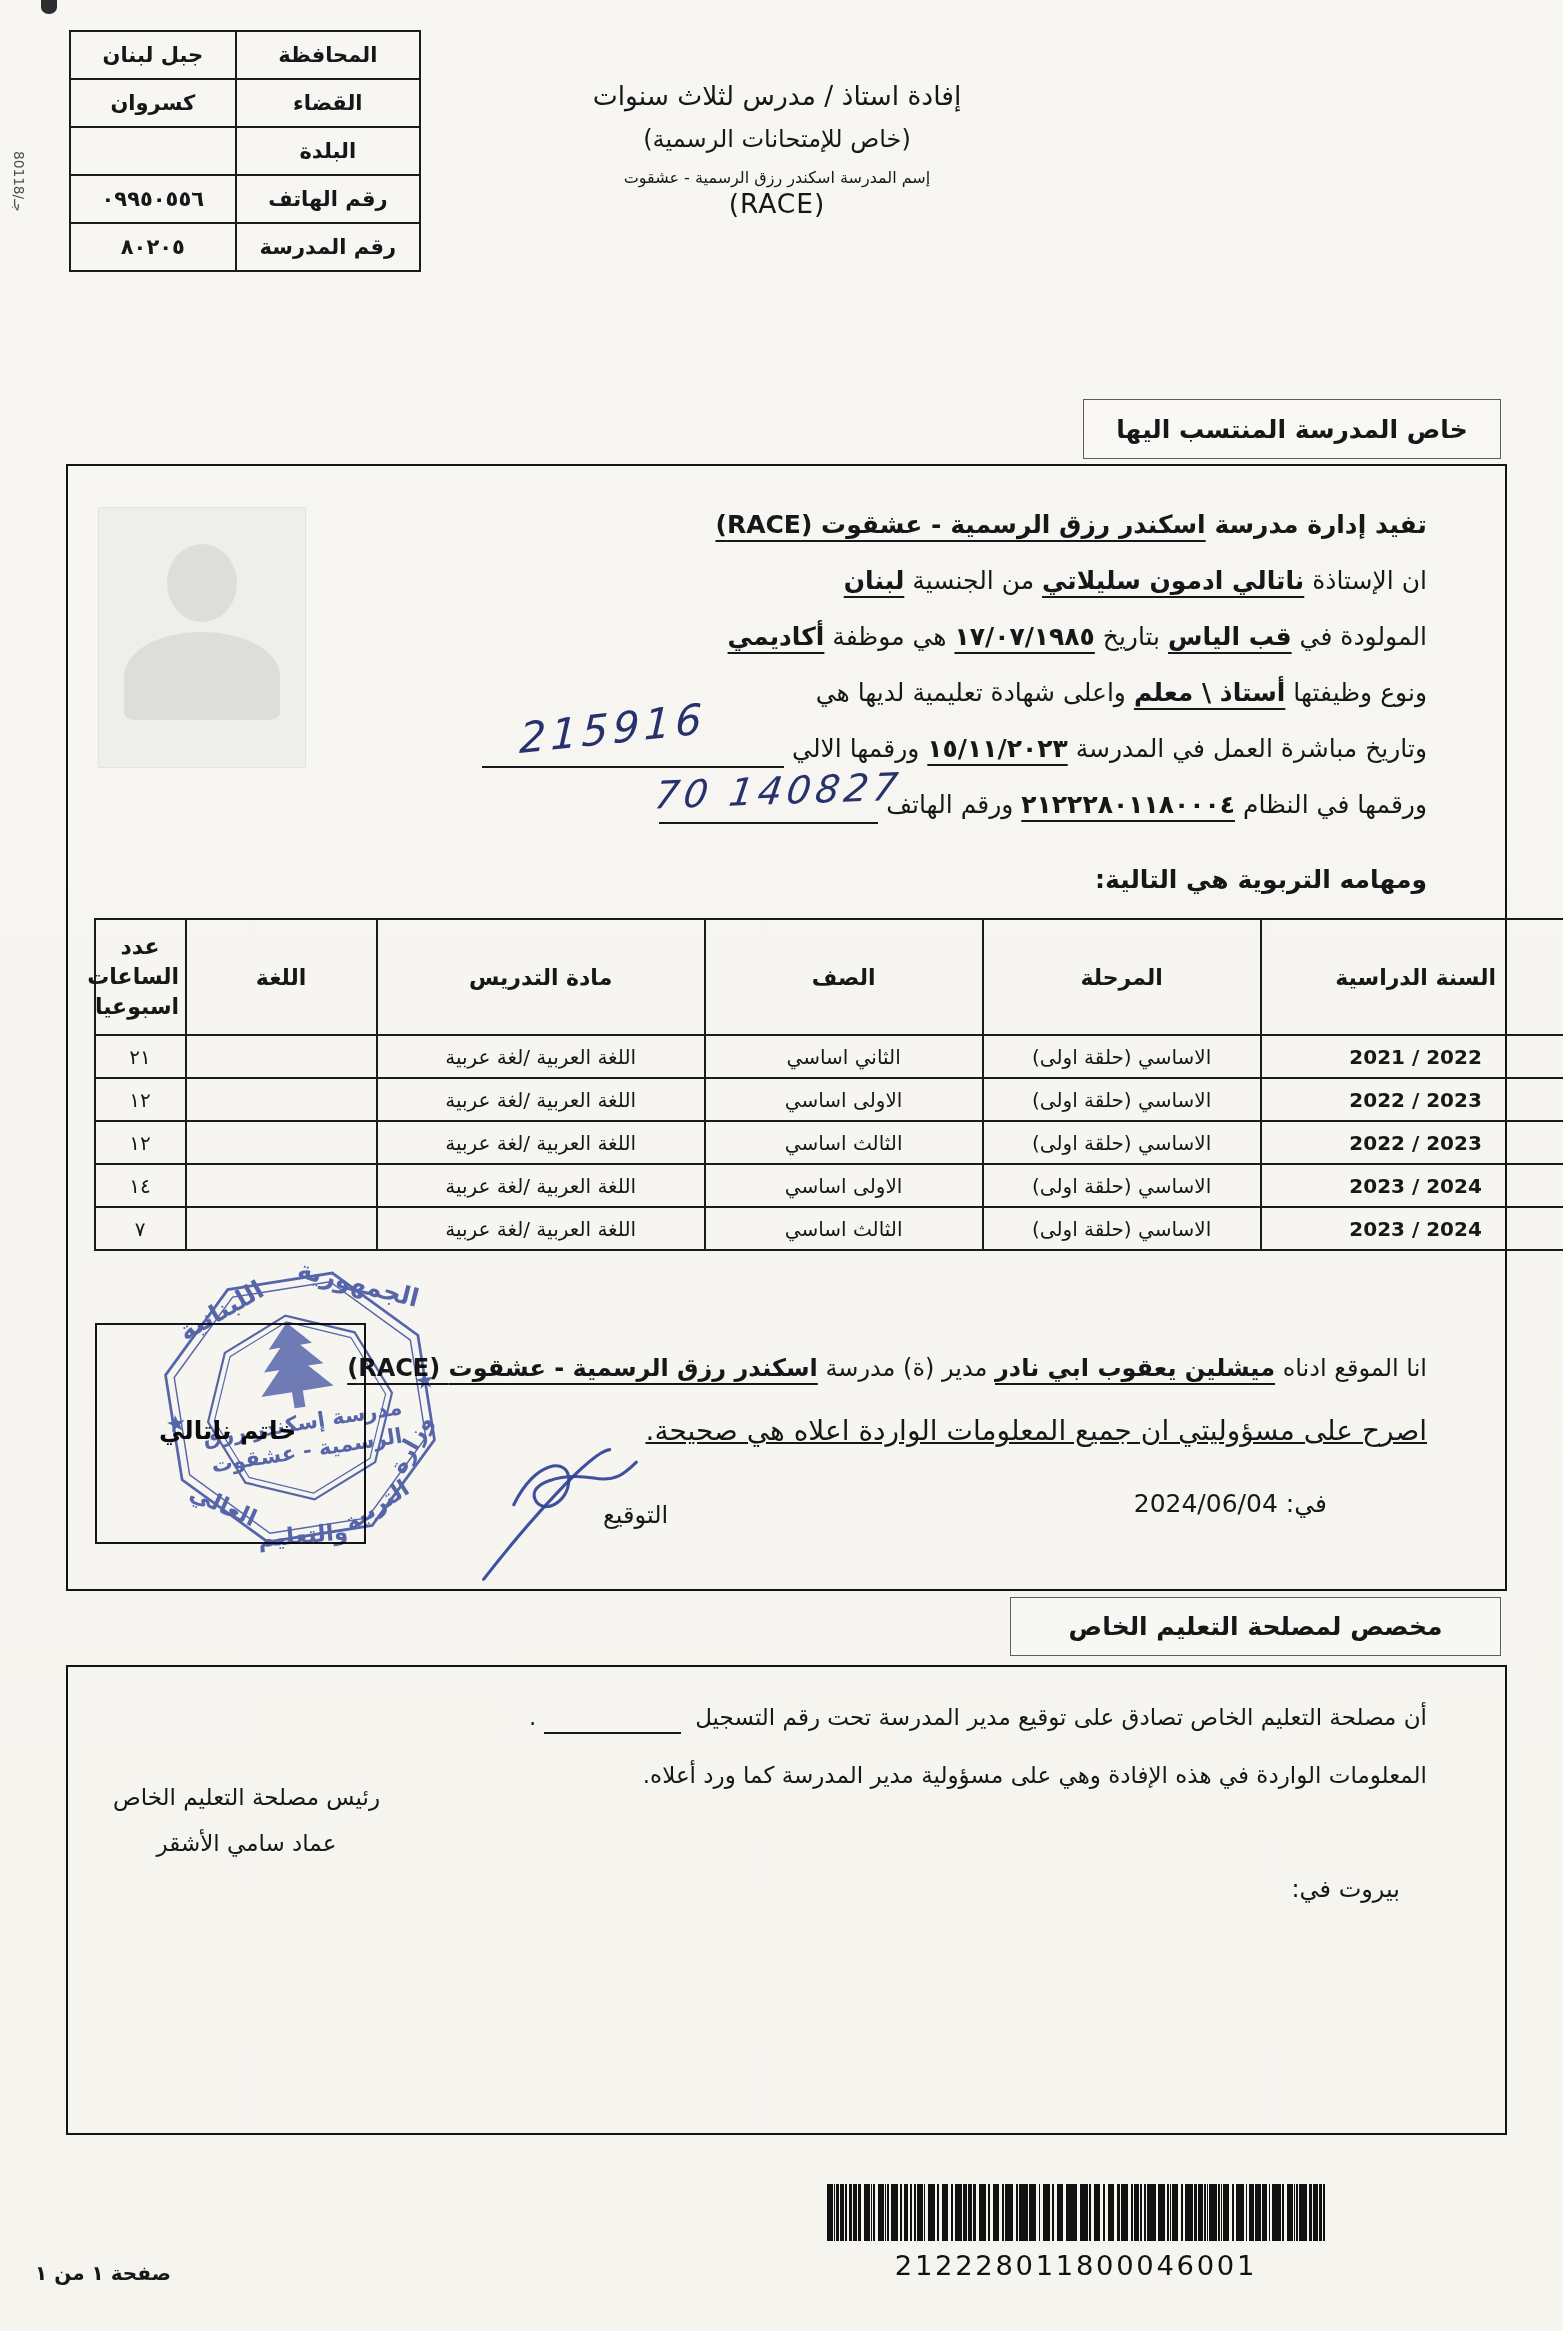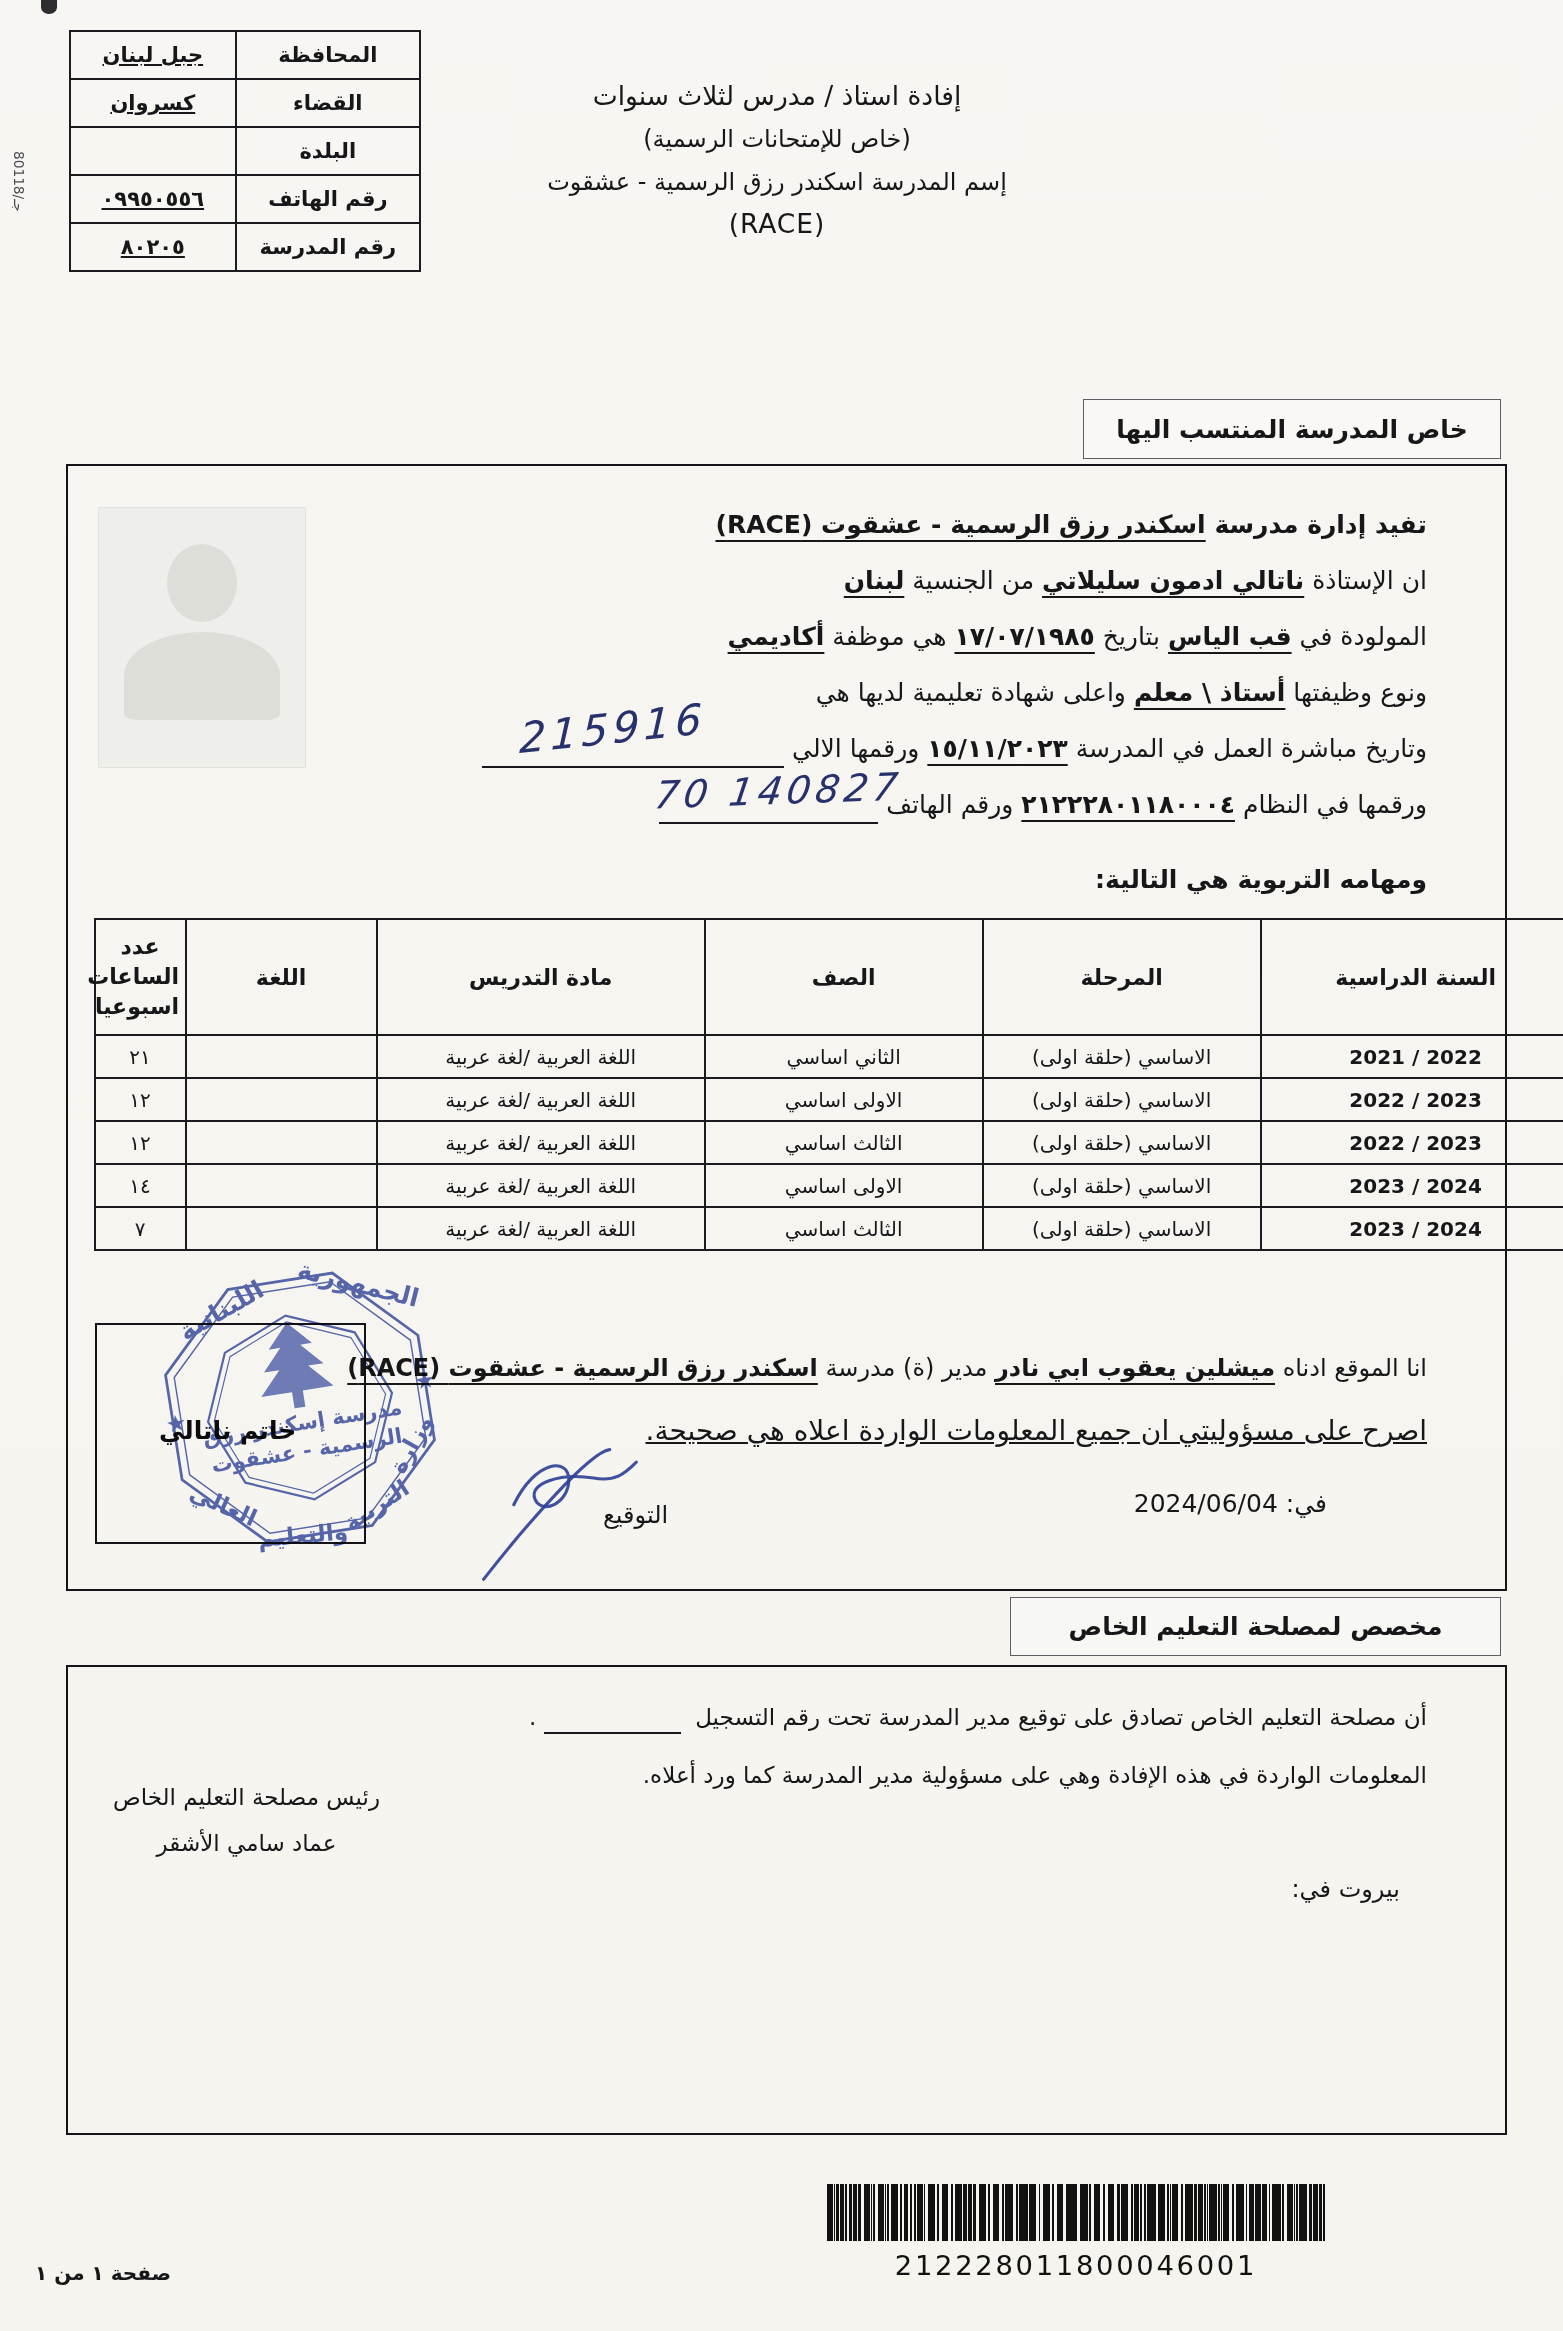--- a/index.html
+++ b/index.html
@@ -9,26 +9,26 @@
   .u{text-decoration:underline;text-decoration-thickness:1.8px;text-underline-offset:7.3px;}
   .bu{font-weight:bold;text-decoration:underline;text-decoration-thickness:1.8px;text-underline-offset:7.3px;}
   
   .scan-mark{position:absolute;left:41px;top:0;width:15.5px;height:13.7px;background:#2e2e30;border-radius:0 0 50% 50%;}
   .side-code{position:absolute;left:27.4px;top:151px;font-size:13.7px;color:#4a4a52;letter-spacing:0.9px;
              transform:rotate(90deg);transform-origin:left top;white-space:nowrap;}
   
   table.info{position:absolute;left:69px;top:30px;width:352px;border-collapse:collapse;direction:rtl;table-layout:fixed;}
   table.info td{border:2.3px solid #1b1b1f;height:46px;text-align:center;vertical-align:middle;font-size:21px;padding:0 3.7px;}
   table.info td.lbl{font-weight:bold;width:50%;}
-  table.info td.val{font-weight:bold;text-decoration:underline;}
+  table.info td.val{font-weight:bold;}
   
   .doc-header{position:absolute;left:457px;top:80px;width:640px;text-align:center;direction:rtl;}
   .h-title{font-size:26.5px;margin-bottom:13.7px;}
   .h-sub{font-size:24px;margin-bottom:15.5px;}
-  .h-school{font-size:24px;margin-bottom:12px;}
+  .h-school{font-size:16px;margin-bottom:1px;}
   .h-acr{font-size:26.5px;letter-spacing:0.9px;}
   
   .sec-box{position:absolute;border:1.8px solid #5d5d63;display:flex;align-items:center;justify-content:center;
            direction:rtl;font-size:25px;background:rgba(255,255,255,.25);}
   .sec1{left:1083px;top:399px;width:416px;height:58px;}
   .sec2{left:1010px;top:1597px;width:489px;height:57px;}
   
   .main-box{position:absolute;left:66px;top:464px;width:1437px;height:1123px;border:2.7px solid #141418;}
   .private-box{position:absolute;left:66px;top:1665px;width:1437px;height:466px;border:2.7px solid #141418;}
   

